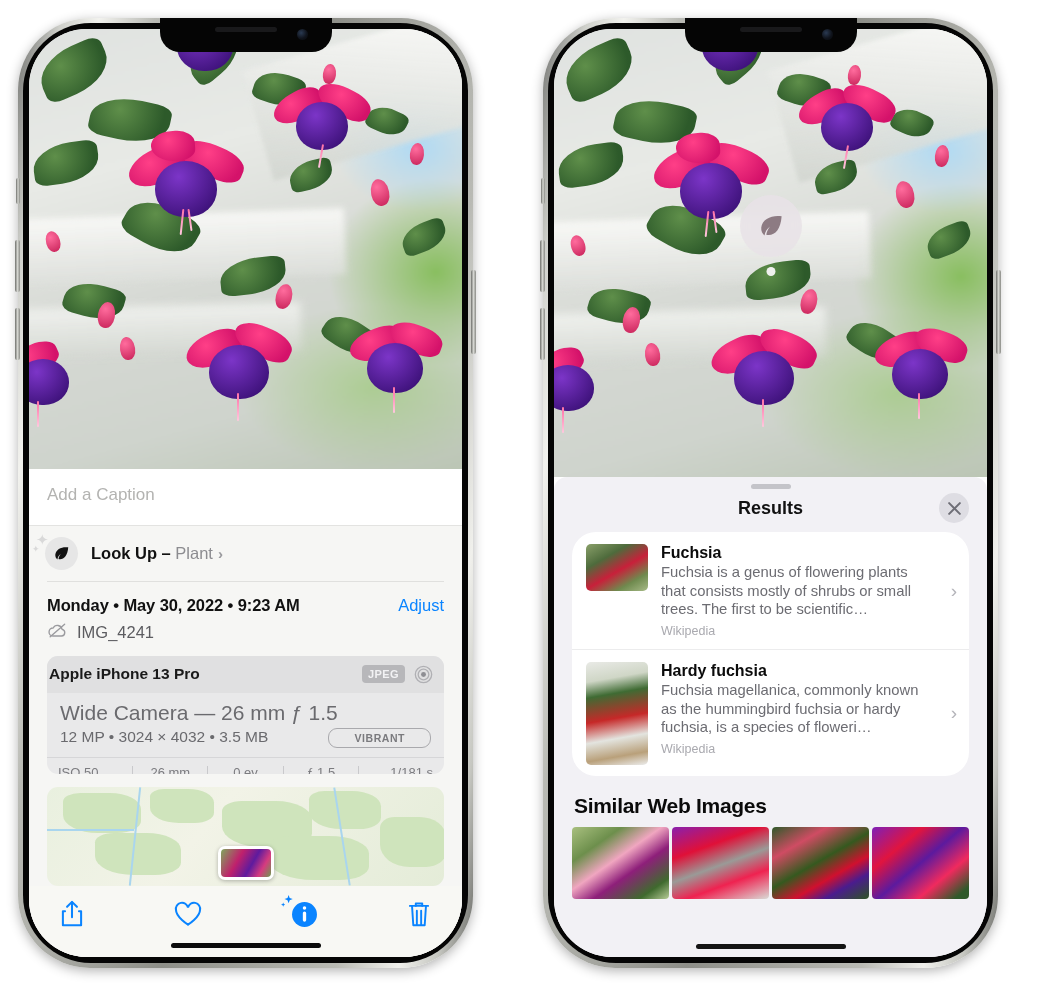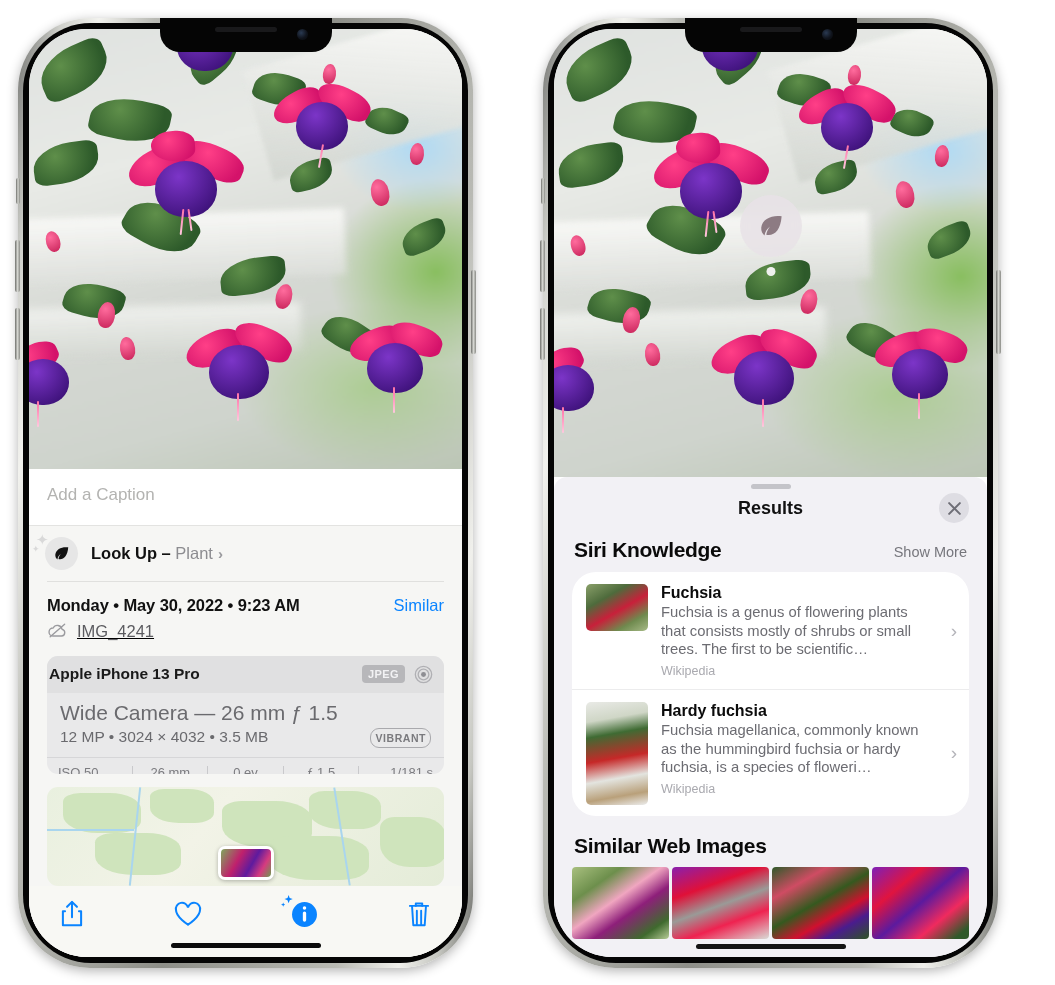--- a/index.html
+++ b/index.html
@@ -138,21 +138,21 @@
   .sp2 { left: -13px; top: 7px; font-size: 9px; }
   .lookup-text { font-size: 16.5px; font-weight: 700; color: #111; }
   .lookup-text .sub { font-weight: 400; color: #8c8c90; }
   .chev-s { margin-left: 5px; color: #9a9a9e; font-size: 15px; }
   .divider { height: 1px; background: #e0e0de; margin: 0 18px; }
 
   .meta-block { padding: 14px 18px 0; }
   .meta-line1 { display: flex; justify-content: space-between; align-items: baseline; }
   .meta-date { font-size: 16.5px; font-weight: 700; color: #111; letter-spacing: -.1px; }
   .adjust { font-size: 16.5px; color: #0a84ff; }
-  .meta-file { display: flex; gap: 9px; margin-top: 7px; text-decoration: underline; }
+  .meta-file { display: flex; align-items: center; gap: 9px; margin-top: 7px; }
   .meta-fname { font-size: 16.5px; color: #5c5c60; }
 
   .cam-card {
     margin: 13px 18px 0;
     background: #e9e9ea;
     border-radius: 11px;
     overflow: hidden;
   }
   .cam-head {
     display: flex; align-items: center; justify-content: space-between;
@@ -167,21 +167,21 @@
     padding: 3px 6px; border-radius: 4px;
   }
   .hdr-ic { width: 19px; height: 19px; }
   .cam-body { padding: 8px 13px 9px; }
   .cam-l1 { font-size: 21px; color: #6a6a6e; }
   .cam-l2row { display: flex; align-items: flex-start; justify-content: space-between; margin-top: 3px; }
   .cam-l2 { font-size: 15.5px; color: #6a6a6e; }
   .vibrant {
     border: 1px solid #a9a9ad; color: #7a7a7e;
     font-size: 10.5px; font-weight: 600; letter-spacing: .55px;
-    padding: 3px 4px; border-radius: 9px;
+    padding: 3px 25px; border-radius: 9px;
   }
   .exif {
     display: flex; align-items: center;
     border-top: 1px solid #d6d6d8;
     padding: 7px 11px;
   }
   .exif-cell { flex: 1; text-align: center; font-size: 13px; color: #7b7b7f; }
   .exif-cell:first-child { text-align: left; }
   .exif-cell:last-child { text-align: right; }
   .exif-sep { width: 1px; height: 13px; background: #c9c9cc; }
@@ -396,21 +396,21 @@
           <div class="lookup-text">
             <span>Look Up – </span><span class="sub">Plant</span><span class="chev-s">›</span>
           </div>
         </div>
 
         <div class="divider"></div>
 
         <div class="meta-block">
           <div class="meta-line1">
             <div class="meta-date">Monday • May 30, 2022 • 9:23 AM</div>
-            <div class="adjust">Similar</div>
+            <div class="adjust">Adjust</div>
           </div>
           <div class="meta-file">
             <span>
               <svg width="21" height="17" viewBox="0 0 24 20" fill="none">
                 <path d="M6.6 16.5h10.2a4 4 0 0 0 .6-7.9A5.6 5.6 0 0 0 6.9 7.1a4.6 4.6 0 0 0-.3 9.4z" stroke="#9a9a9e" stroke-width="1.6" stroke-linejoin="round"></path>
                 <line x1="3.4" y1="17.4" x2="20.4" y2="2.6" stroke="#9a9a9e" stroke-width="1.6" stroke-linecap="round"></line>
               </svg>
             </span>
             <span class="meta-fname">IMG_4241</span>
           </div>
@@ -602,24 +602,20 @@
         <div class="sheet-head">
           <div class="sheet-title">Results</div>
           <div class="close-btn">
             <svg width="15" height="15" viewBox="0 0 14 14" stroke="#6e6e76" stroke-width="1.9" stroke-linecap="round">
               <line x1="2" y1="2" x2="12" y2="12"></line>
                 <line x1="12" y1="2" x2="2" y2="12"></line>
             </svg>
           </div>
         </div>
 
-        <div class="sec-head">
-          <div class="sec-title">Siri Knowledge</div>
-          <div class="show-more">Show More</div>
-        </div>
 
         <div class="know-card">
           <div class="know-row">
             <div class="know-thumb kt1"></div>
             <div class="know-body">
               <div class="know-name">Fuchsia</div>
               <div class="know-desc">Fuchsia is a genus of flowering plants that consists mostly of shrubs or small trees. The first to be scientific…</div>
               <div class="know-src">Wikipedia</div>
             </div>
             <div class="know-chev">›</div>

